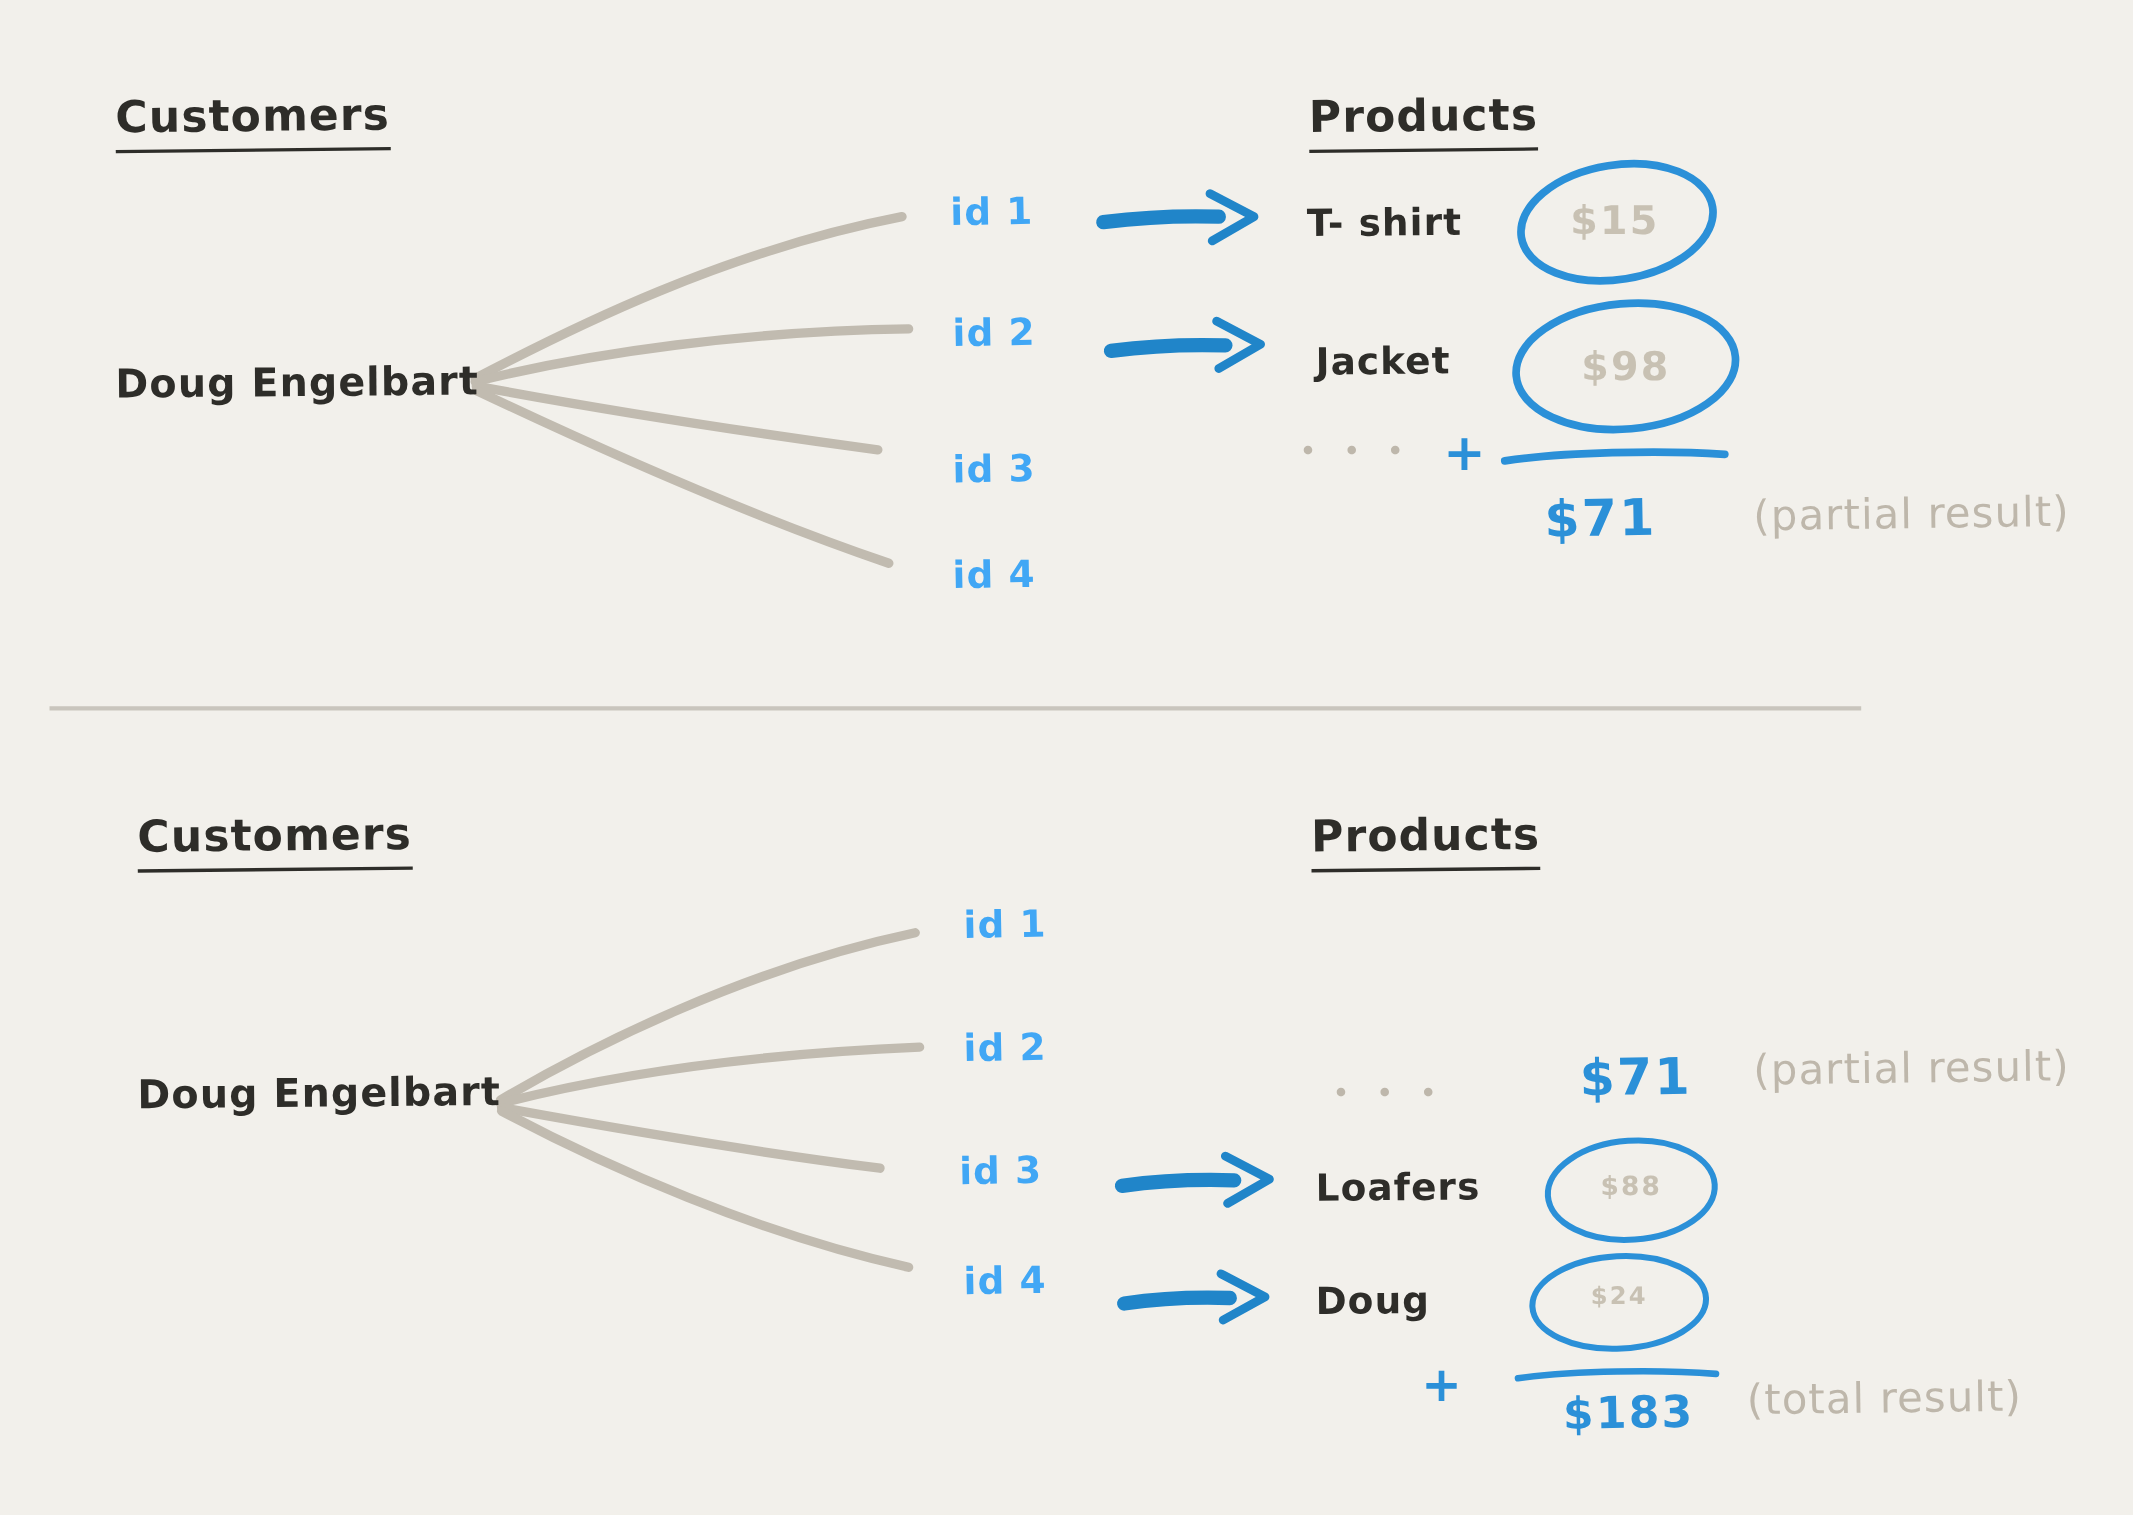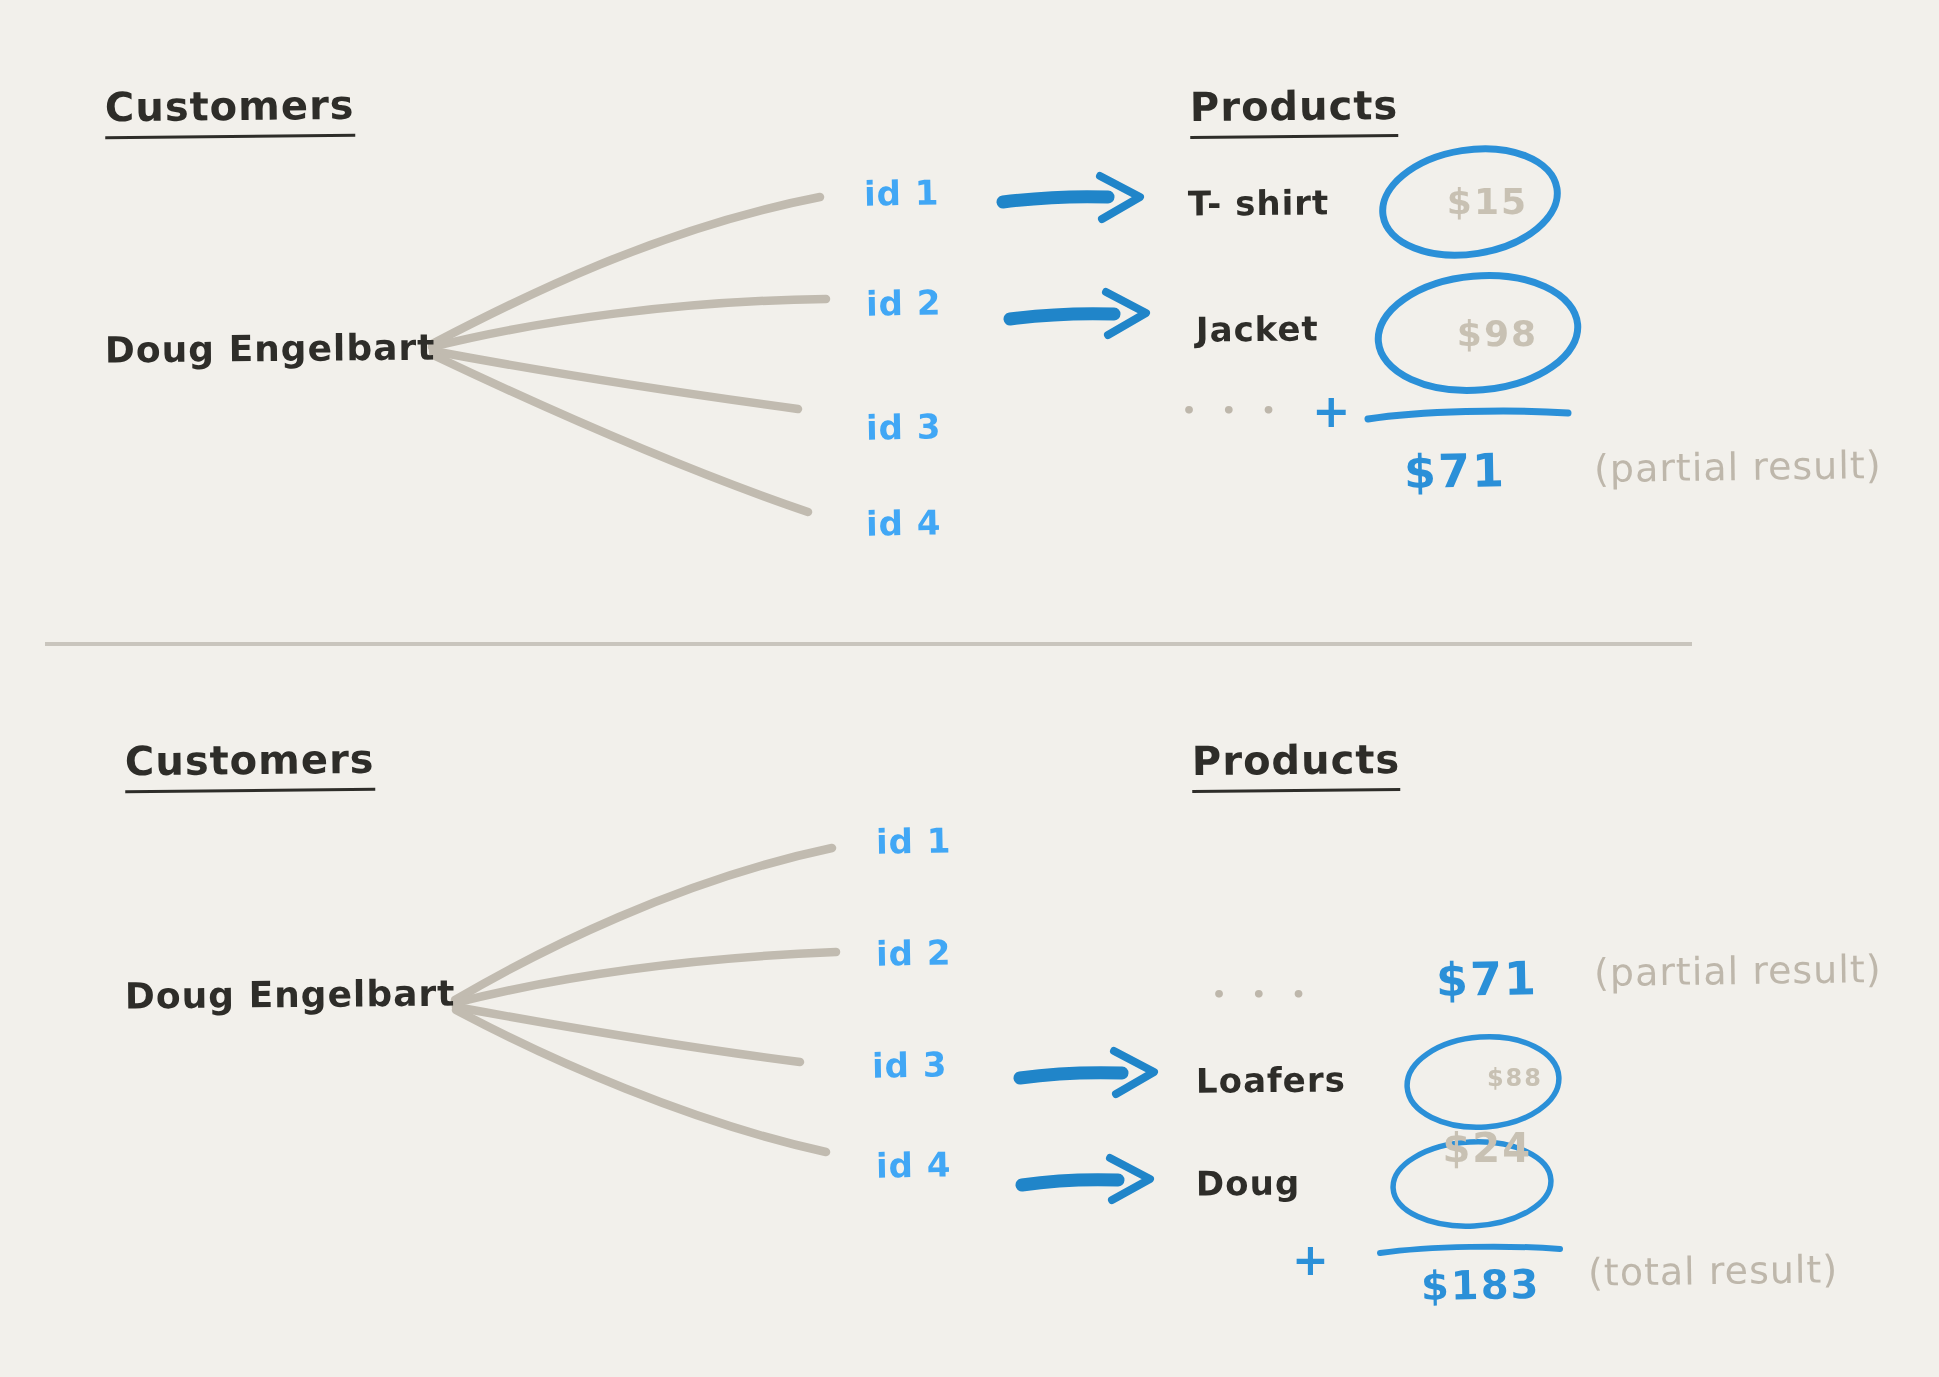--- a/index.html
+++ b/index.html
@@ -12,21 +12,21 @@
     position:relative;width:1939px;height:1377px;overflow:hidden;
     background:var(--background);
     font-family:"DejaVu Sans", sans-serif;color:var(--ink);padding-left:24px;
   }
   .abs{position:absolute;line-height:1;white-space:nowrap;}
   .heading{font-size:40px;font-weight:700;letter-spacing:1px;color:var(--ink);
     padding-bottom:9px;border-bottom:3.5px solid var(--ink);transform:rotate(-0.6deg);}
   .name{font-size:36px;font-weight:600;letter-spacing:1px;transform:rotate(-0.5deg);}
   .id-label{font-size:34px;font-weight:600;color:var(--id-blue);letter-spacing:1px;transform:rotate(-1deg);}
   .product{font-size:34px;font-weight:600;letter-spacing:1px;transform:rotate(-0.5deg);}
-  .price{font-size:36px;font-weight:600;color:var(--price-gray);width:120px;text-align:right;letter-spacing:2px;}
+  .price{font-size:36px;font-weight:600;color:var(--price-gray);width:120px;text-align:center;letter-spacing:2px;}
   .money{font-weight:700;color:var(--accent-blue);letter-spacing:2px;transform:rotate(-1deg);}
   .plus{font-size:46px;font-weight:600;color:var(--accent-blue);}
   .note{font-size:38px;font-weight:400;color:var(--text-gray);letter-spacing:1px;transform:rotate(-0.8deg);}
   .dots{font-size:22px;font-weight:700;color:var(--text-gray);letter-spacing:9px;}
   svg.overlay{position:absolute;left:0;top:0;pointer-events:none;}
   .fan{stroke:var(--sketch-gray);stroke-width:8.5;fill:none;stroke-linecap:round;}
   .arrow-body{stroke:var(--arrow-blue);stroke-width:13;fill:none;stroke-linecap:round;}
   .arrow-head{stroke:var(--arrow-blue);stroke-width:8;fill:none;stroke-linecap:round;stroke-linejoin:round;}
   .ring{stroke:var(--accent-blue);fill:none;stroke-linecap:round;}
   .sumline{stroke:var(--accent-blue);fill:none;stroke-linecap:round;}
@@ -116,19 +116,19 @@
   <div class="abs id-label" style="left:876px;top:1148px;">id 4</div>
 
   <div class="abs dots" style="left:1212px;top:984px;">• • •</div>
   <div class="abs money" style="left:1436px;top:956px;font-size:46px;">$71</div>
   <div class="abs note" style="left:1594px;top:952px;">(partial result)</div>
 
   <div class="abs product" style="left:1196px;top:1063px;">Loafers</div>
   <div class="abs price" style="left:1423px;top:1066px;font-size:24px;">$88</div>
 
   <div class="abs product" style="left:1196px;top:1166px;">Doug</div>
-  <div class="abs price" style="left:1412px;top:1128px;font-size:40px;">$24</div>
+  <div class="abs price" style="left:1412px;top:1168px;font-size:22px;">$24</div>
 
   <div class="abs plus" style="left:1292px;top:1238px;font-size:44px;">+</div>
   <div class="abs money" style="left:1421px;top:1265px;font-size:40px;">$183</div>
   <div class="abs note" style="left:1588px;top:1252px;">(total result)</div>
 
 </div>
 
 </body></html>

